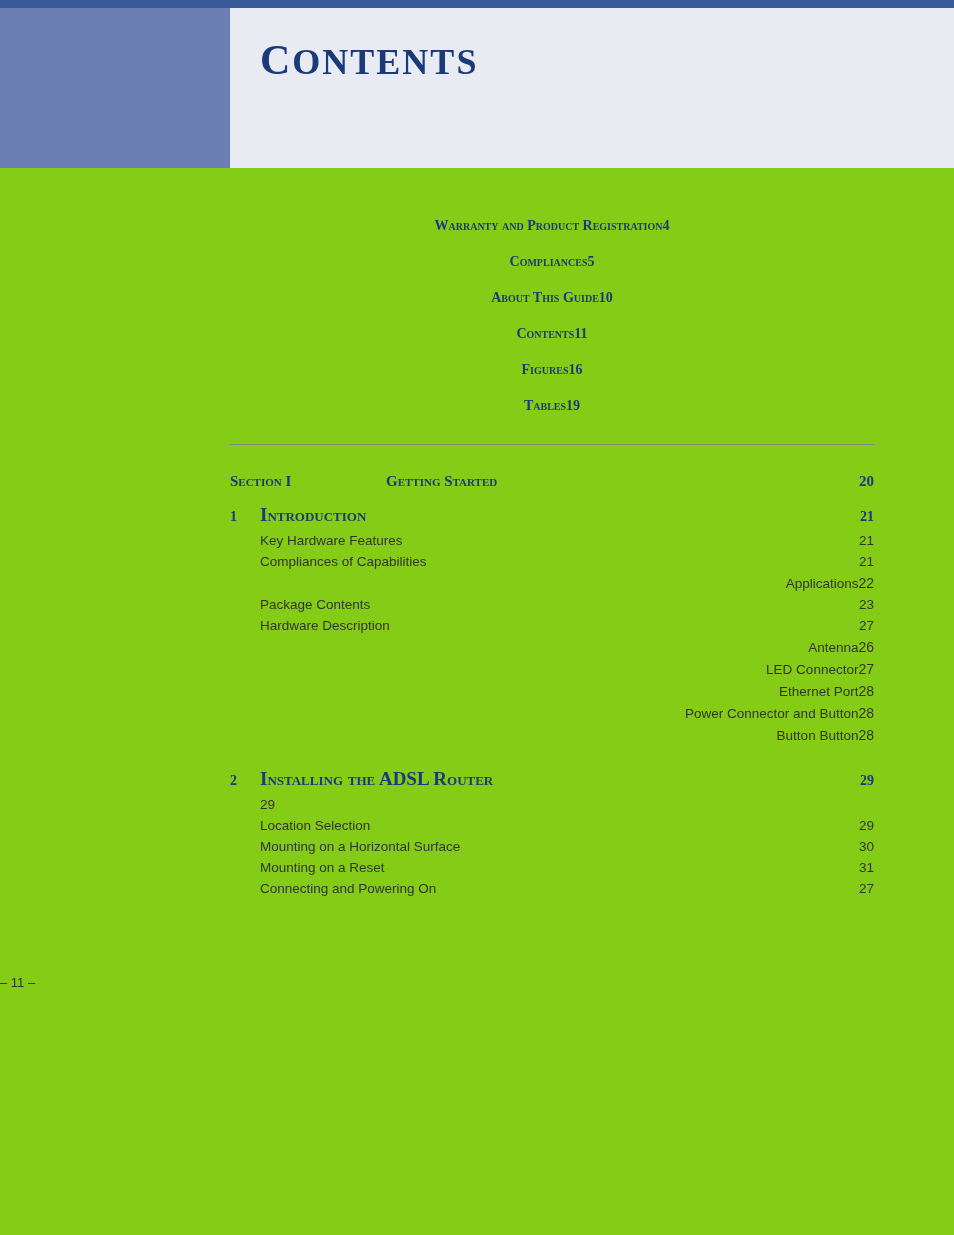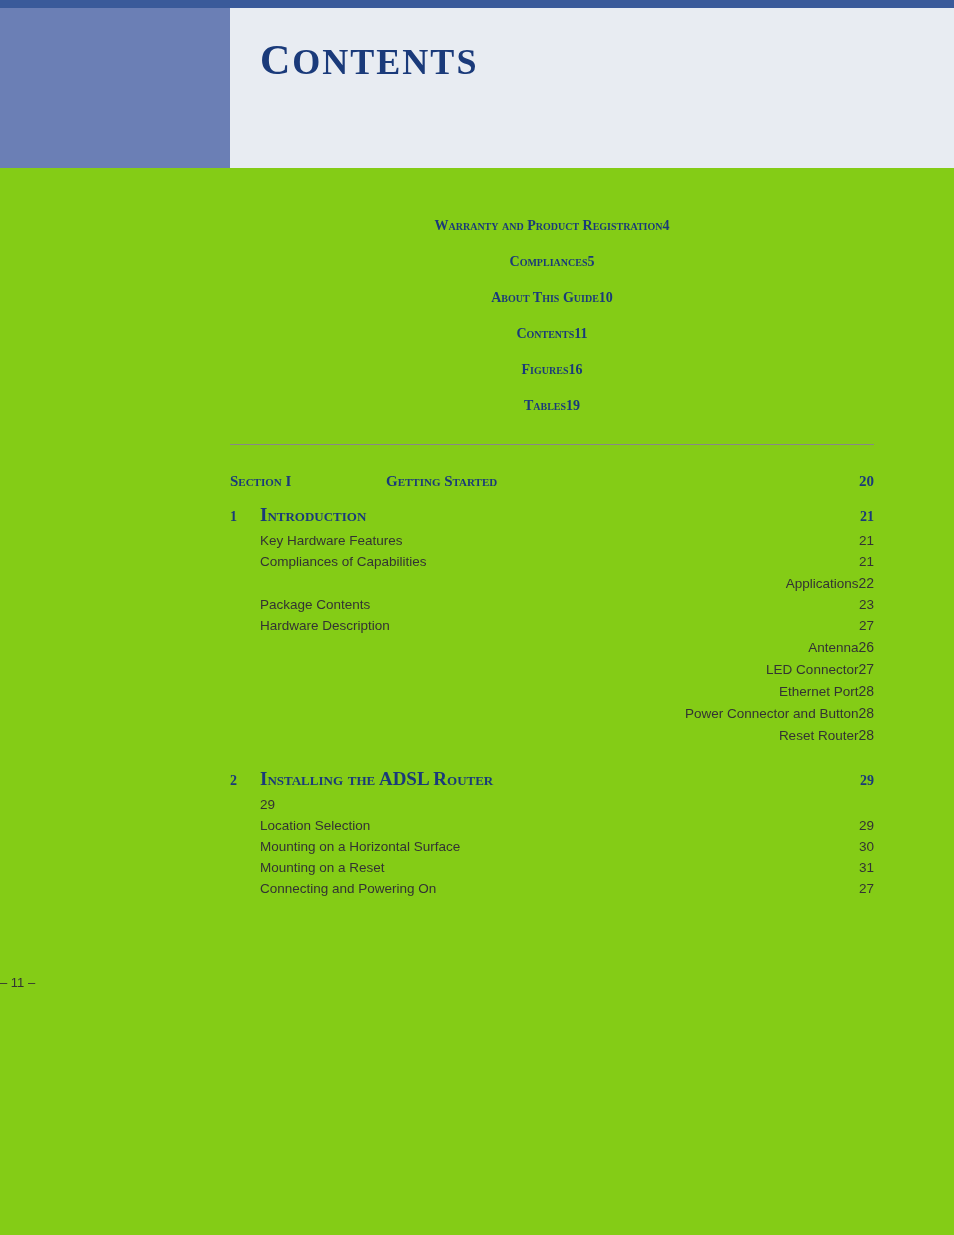--- a/index.html
+++ b/index.html
@@ -318,21 +318,21 @@
       </div>
       <div class="sub-sub-entry">
         <span class="sub-sub-entry-title">Ethernet Port</span>
         <span class="sub-sub-entry-page">28</span>
       </div>
       <div class="sub-sub-entry">
         <span class="sub-sub-entry-title">Power Connector and Button</span>
         <span class="sub-sub-entry-page">28</span>
       </div>
       <div class="sub-sub-entry">
-        <span class="sub-sub-entry-title">Reset Router</span>
+        <span class="sub-sub-entry-title">Button Button</span>
         <span class="sub-sub-entry-page">28</span>
       </div>
     </div>
 
     <div class="chapter-block">
       <div class="chapter-header-row">
         <span class="chapter-number">2</span>
         <span class="chapter-title" style="font-variant:small-caps;">Installing the ADSL Router</span>
         <span class="chapter-page">29</span>
       </div>

